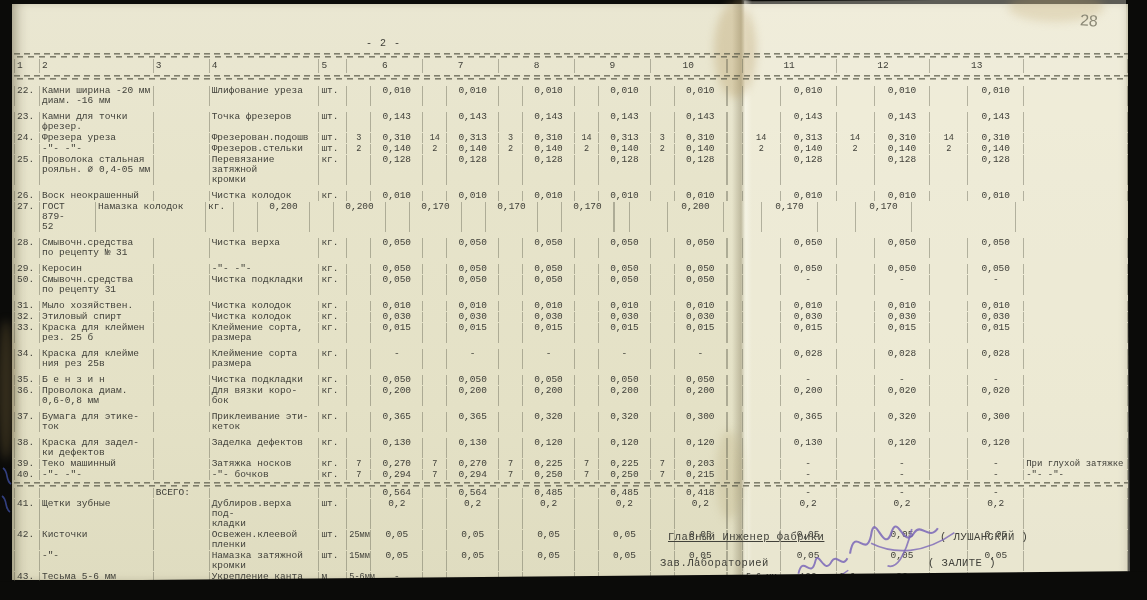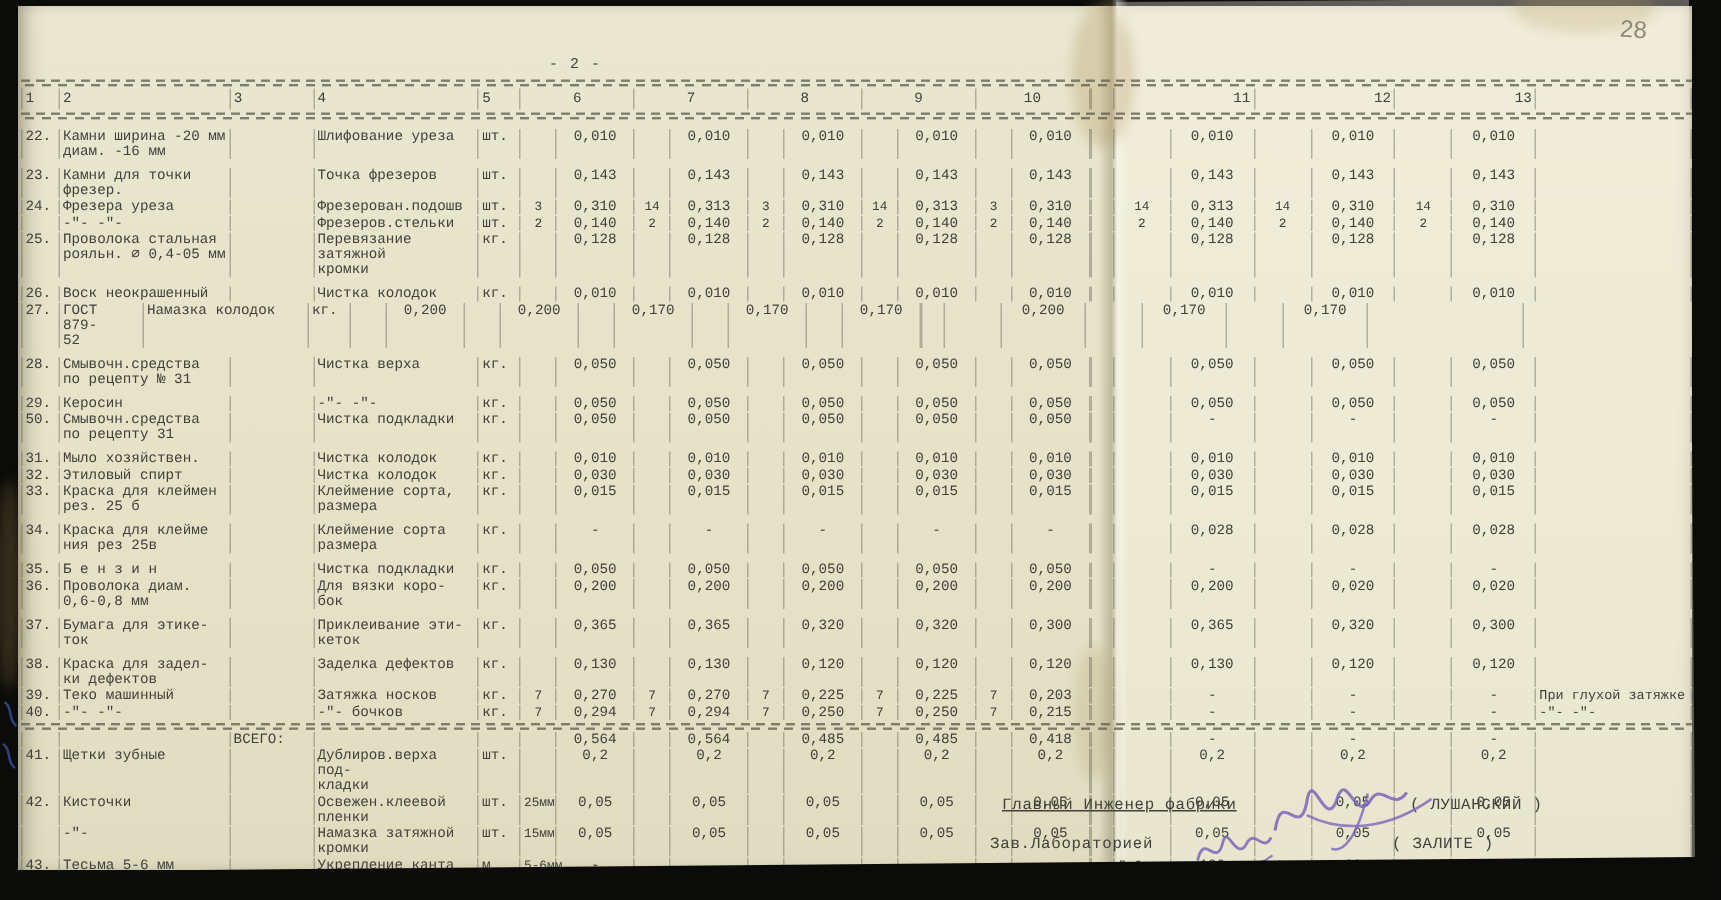--- a/index.html
+++ b/index.html
@@ -42,21 +42,21 @@
   .w-gost{width:56px;}
   .w-op{width:110px;}
   .w-unit{width:28px;}
   .w-sub{width:24px;font-size:8.5px;text-align:center;white-space:nowrap;overflow:visible;}
   .w-val{width:52px;text-align:center;}
   .w-gap{width:16px;border-left:1px solid var(--line);}
   .w-sub2{width:38px;font-size:8.5px;text-align:center;white-space:nowrap;}
   .w-val2{width:56px;text-align:center;}
   .w-note{width:104px;font-size:9px;border-right:1px solid var(--line);}
   .hg{width:76px;text-align:center;}
-  .hg2{width:94px;text-align:right;}
+  .hg2{width:94px;text-align:center;}
   .header .c{padding-top:2px;padding-bottom:2px;}
   .total .w-gost{text-align:left;}
   .hand .c{font-family:"DejaVu Sans","Liberation Sans",sans-serif;font-style:italic;
            color:var(--handink);font-size:9px;white-space:nowrap;overflow:visible;transform:rotate(-.6deg);}
   .sigblock{position:absolute;font-size:10.5px;letter-spacing:.5px;}
   .sig-svg{position:absolute;}
   .margin-marks{position:absolute;left:0;top:462px;}
 </style>
 </head>
 <body>

